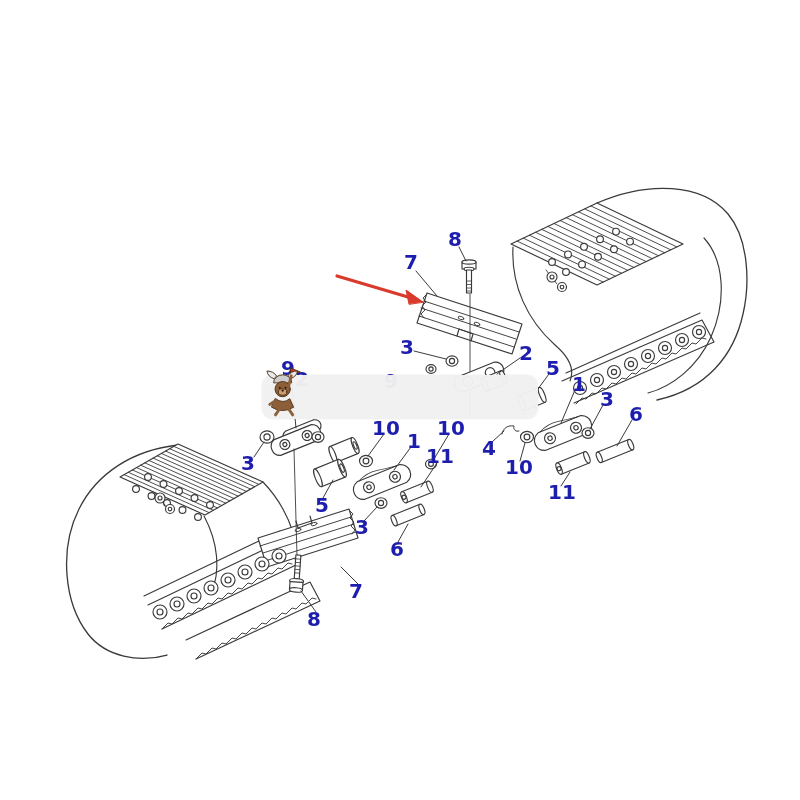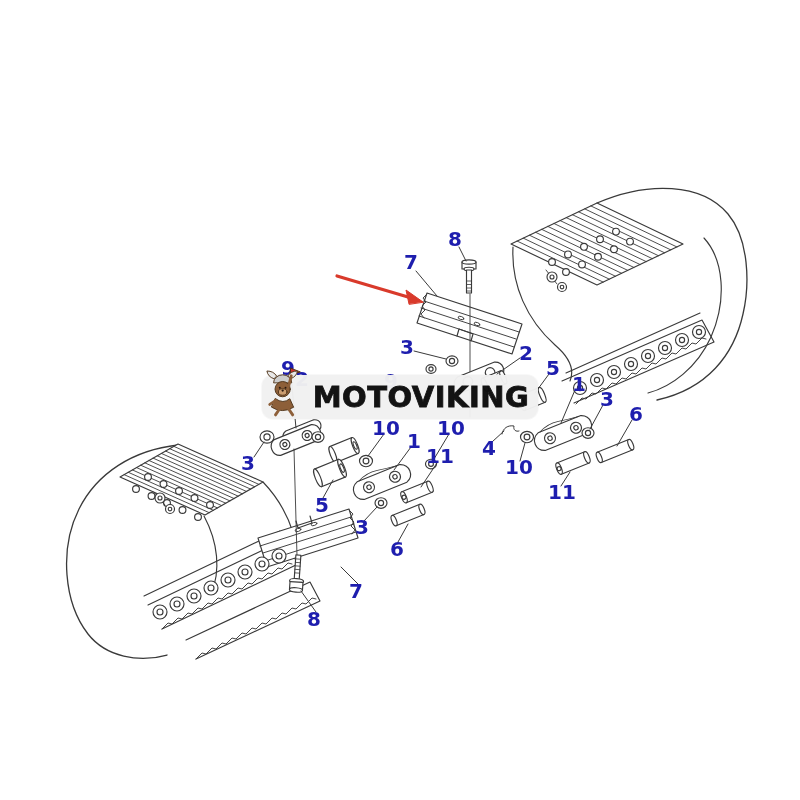--- a/index.html
+++ b/index.html
@@ -341,16 +341,15 @@
       <ellipse cx="18.5" cy="27" rx="4.5" ry="3.4" fill="var(--mascot_light,#c9996b)"></ellipse>
       <circle cx="15.5" cy="22.5" r="1" fill="#201008" stroke="none"></circle>
       <circle cx="21.5" cy="22.5" r="1" fill="#201008" stroke="none"></circle>
       <circle cx="18.5" cy="25.5" r="1.2" fill="#201008" stroke="none"></circle>
       <path d="M25,20 L27.5,10" stroke="var(--mascot_brown,#8a5a33)" stroke-width="3"></path>
       <path d="M11,34 q8,6 15,0 l4,9 q-12,7 -23,0 z" fill="var(--mascot_brown,#8a5a33)"></path>
       <path d="M11,36 l-6,4" stroke="var(--mascot_brown,#8a5a33)" stroke-width="3"></path>
       <path d="M15,45 l-4,6 M25,45 l4,6" stroke="var(--mascot_brown,#8a5a33)" stroke-width="3"></path>
     </g>
   </svg>
-  <span class="brand">MOTOVIKING</span>
 </div>
 
 </div>
 
 </body></html>

